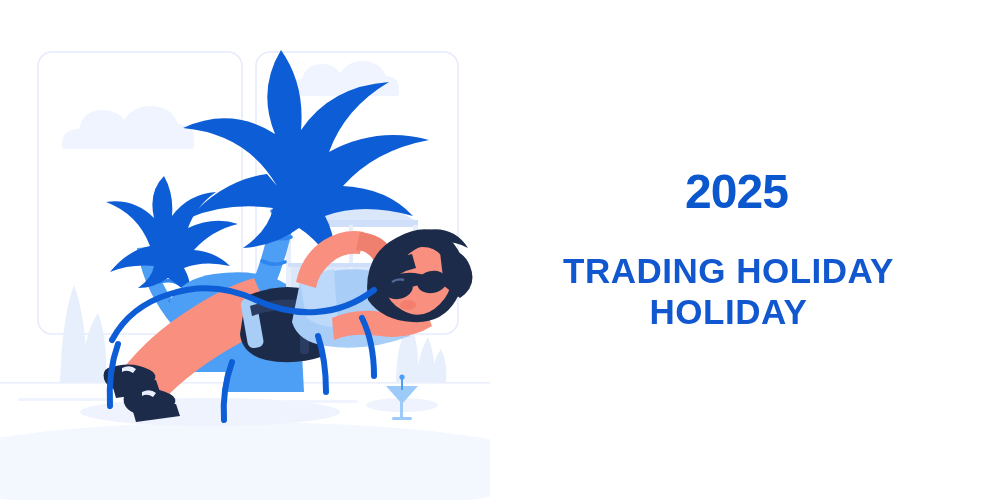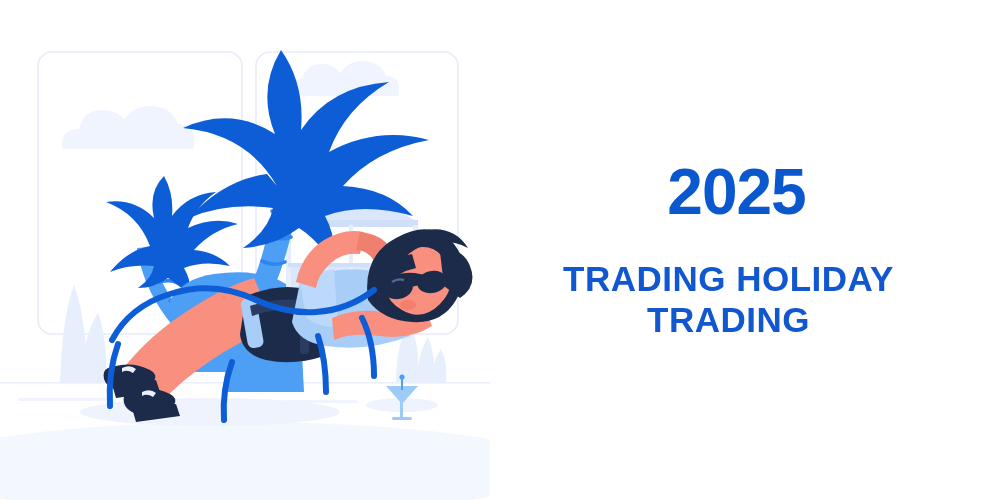--- a/index.html
+++ b/index.html
@@ -43,21 +43,21 @@
     width: 517px;
     height: 500px;
     display: flex;
     flex-direction: column;
     align-items: center;
     justify-content: center;
     text-align: center;
   }
   #year {
     font-family: "Liberation Sans", sans-serif;
-    font-size: 64px;
+    font-size: 48px;
     font-weight: 700;
     line-height: 1;
     letter-spacing: -1px;
     color: #0b57ce;
     margin: 0 0 34px 16px;
   }
   #title-line-1,
   #title-line-2 {
     font-family: "Liberation Sans", sans-serif;
     font-size: 35px;
@@ -262,16 +262,16 @@
         <rect x="401" y="378" width="2" height="12" fill="#4d9ef5"></rect>
         <circle cx="402" cy="377" r="2.6" fill="#4d9ef5"></circle>
       </g>
 
     </svg>
   </div>
 
   <div id="text-block">
     <div id="year">2025</div>
     <div id="title-line-1">TRADING HOLIDAY</div>
-    <div id="title-line-2">TRADING</div>
+    <div id="title-line-2">HOLIDAY</div>
   </div>
 
 </div>
 
 </body></html>

